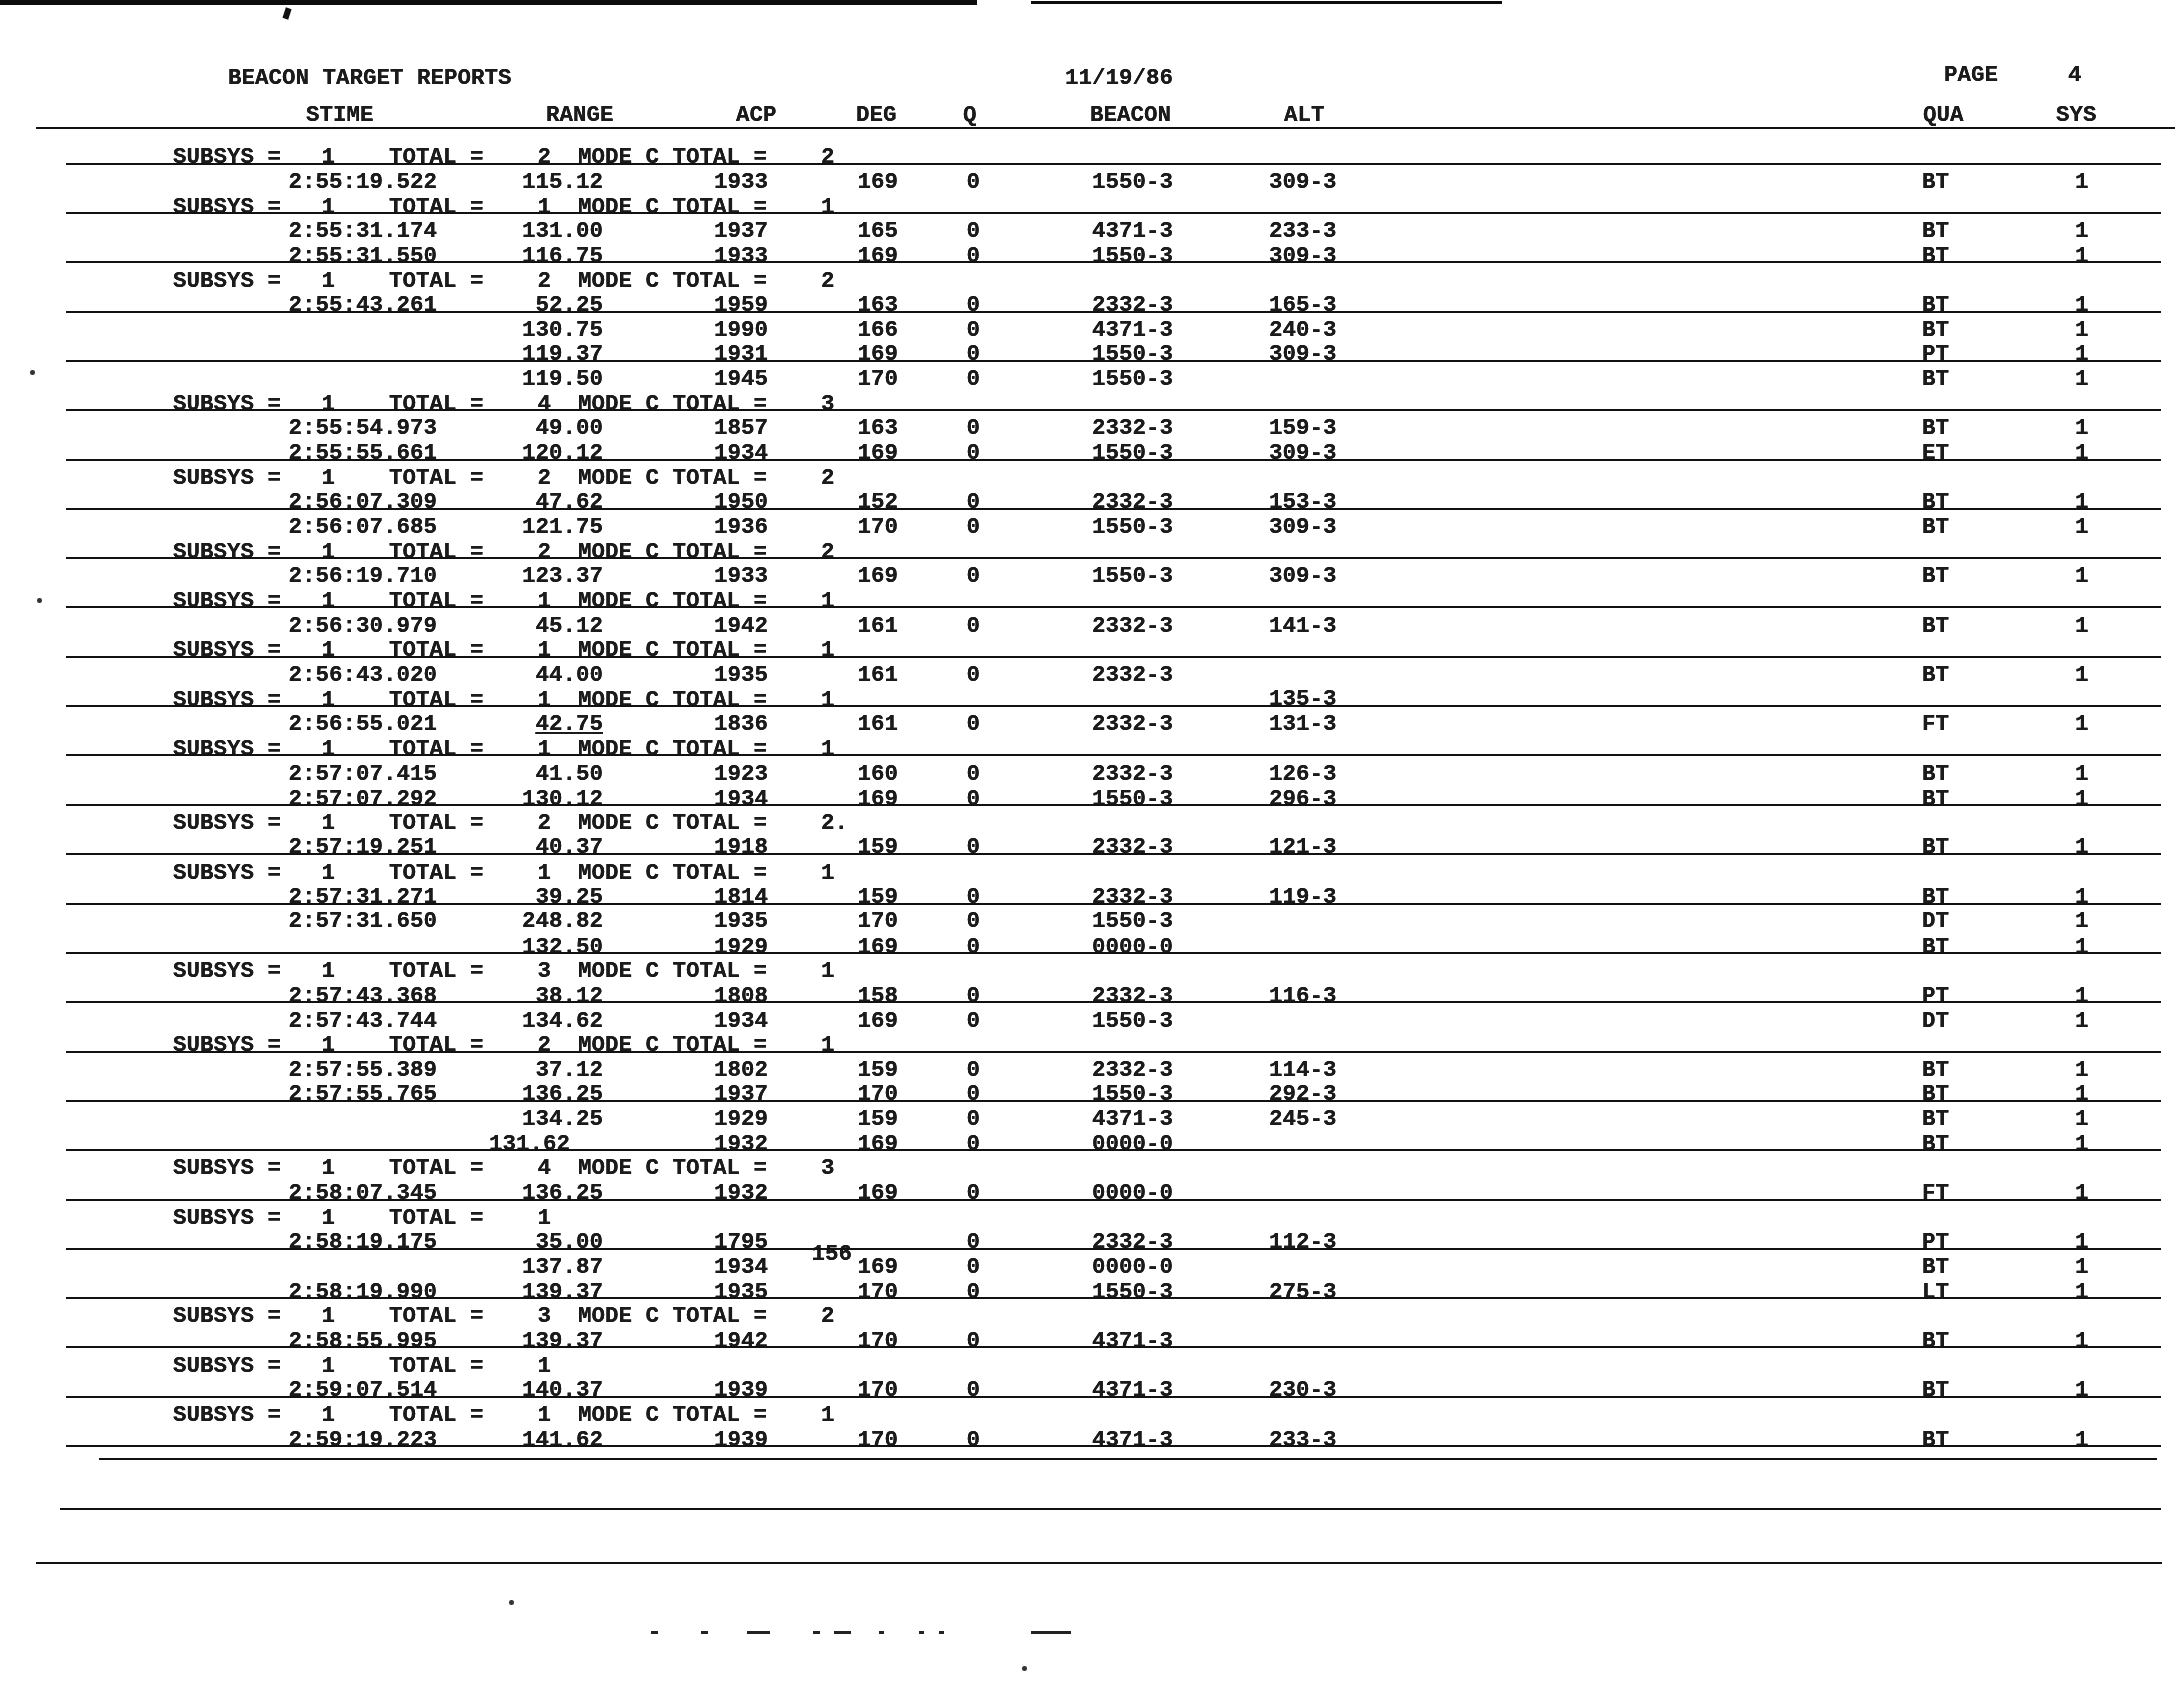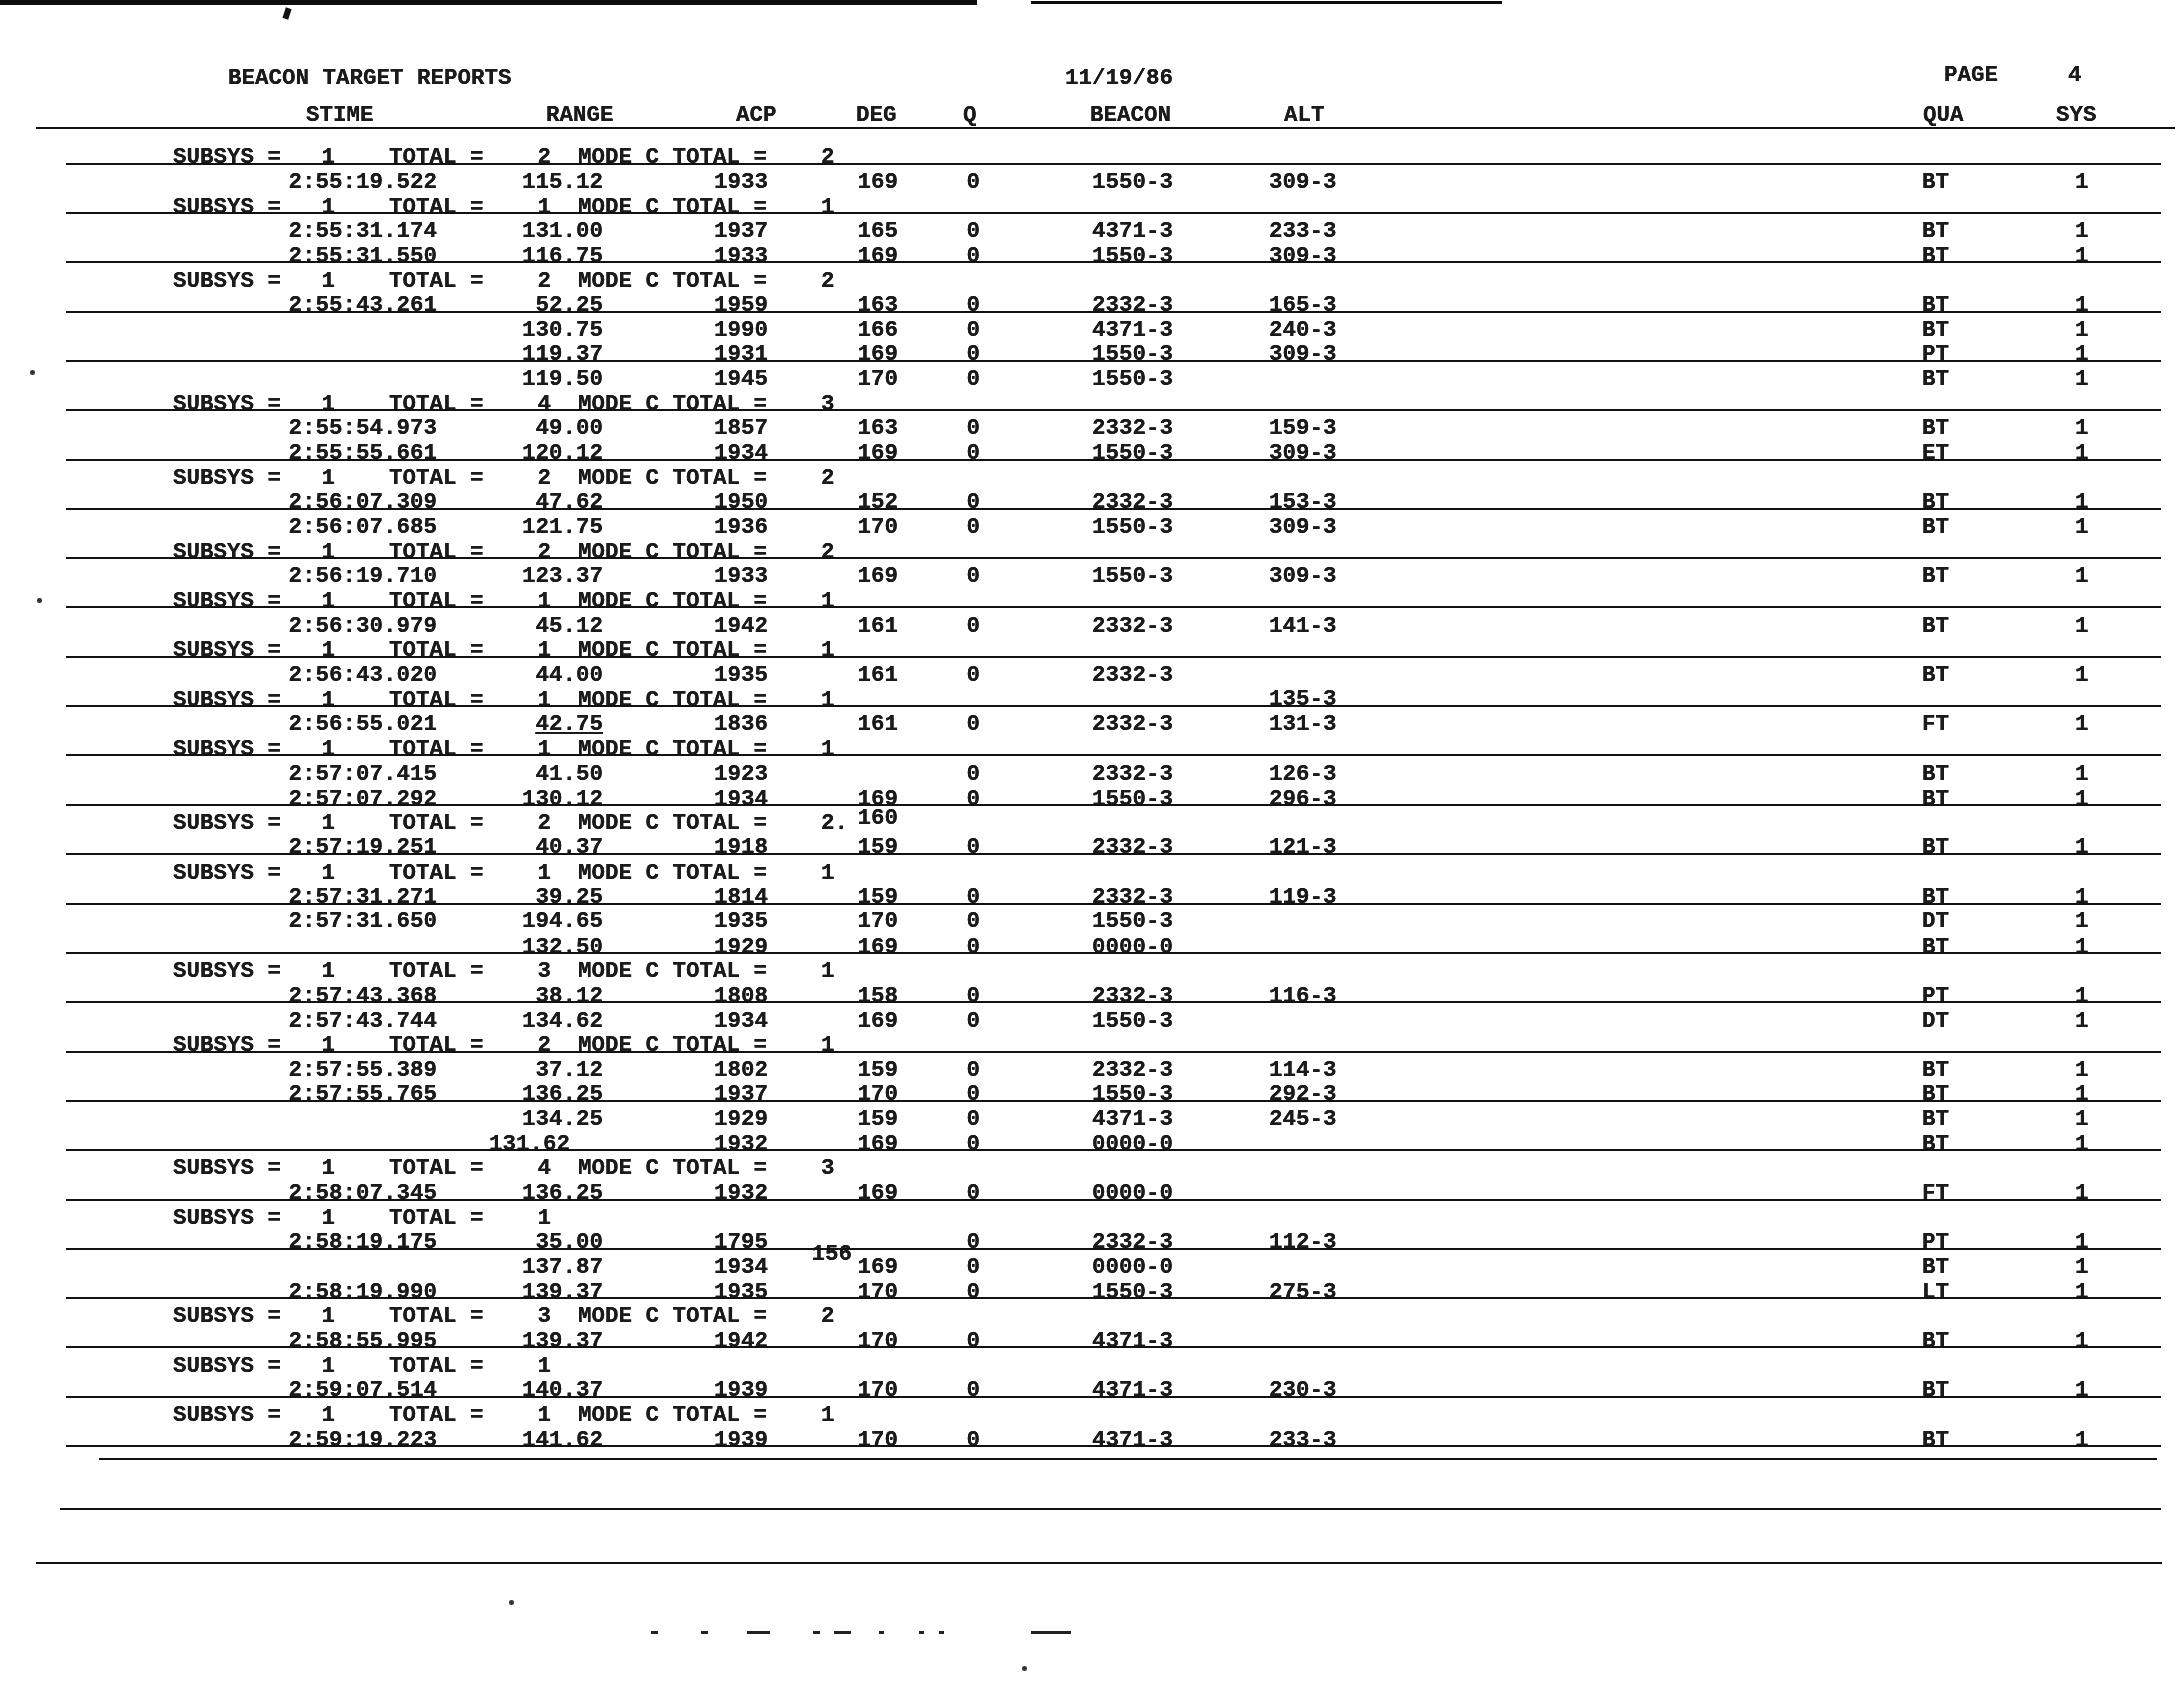--- a/index.html
+++ b/index.html
@@ -202,21 +202,21 @@
       <div class="cell r" style="left: 942px; width: 38px; top: 711px;">0</div>
       <div class="cell" style="left: 1092px; width: 179px; top: 711px;">2332-3</div>
       <div class="cell" style="left: 1269px; width: 159px; top: 711px;">131-3</div>
       <div class="cell" style="left: 1922px; width: 79px; top: 711px;">FT</div>
       <div class="cell" style="left: 2075px; width: 40px; top: 711px;">1</div>
       <div class="abs" style="left: 173px; top: 736px;">SUBSYS =   1    TOTAL =    1  MODE C TOTAL =    1</div>
       <div class="rule" style="left: 66px; width: 2095px; top: 754px;"></div>
       <div class="cell r" style="left: 288px; width: 149px; top: 761px;">2:57:07.415</div>
       <div class="cell r" style="left: 456px; width: 147px; top: 761px;">41.50</div>
       <div class="cell r" style="left: 666px; width: 102px; top: 761px;">1923</div>
-      <div class="cell r" style="left: 825px; width: 73px; top: 761px; margin-top: 44px;">160</div>
+      <div class="cell r" style="left: 825px; width: 73px; top: 761px;">160</div>
       <div class="cell r" style="left: 942px; width: 38px; top: 761px;">0</div>
       <div class="cell" style="left: 1092px; width: 179px; top: 761px;">2332-3</div>
       <div class="cell" style="left: 1269px; width: 159px; top: 761px;">126-3</div>
       <div class="cell" style="left: 1922px; width: 79px; top: 761px;">BT</div>
       <div class="cell" style="left: 2075px; width: 40px; top: 761px;">1</div>
       <div class="cell r" style="left: 288px; width: 149px; top: 786px;">2:57:07.292</div>
       <div class="cell r" style="left: 456px; width: 147px; top: 786px;">130.12</div>
       <div class="cell r" style="left: 666px; width: 102px; top: 786px;">1934</div>
       <div class="cell r" style="left: 825px; width: 73px; top: 786px;">169</div>
       <div class="cell r" style="left: 942px; width: 38px; top: 786px;">0</div>
@@ -241,21 +241,21 @@
       <div class="cell r" style="left: 456px; width: 147px; top: 884px;">39.25</div>
       <div class="cell r" style="left: 666px; width: 102px; top: 884px;">1814</div>
       <div class="cell r" style="left: 825px; width: 73px; top: 884px;">159</div>
       <div class="cell r" style="left: 942px; width: 38px; top: 884px;">0</div>
       <div class="cell" style="left: 1092px; width: 179px; top: 884px;">2332-3</div>
       <div class="cell" style="left: 1269px; width: 159px; top: 884px;">119-3</div>
       <div class="cell" style="left: 1922px; width: 79px; top: 884px;">BT</div>
       <div class="cell" style="left: 2075px; width: 40px; top: 884px;">1</div>
       <div class="rule" style="left: 66px; width: 2095px; top: 903px;"></div>
       <div class="cell r" style="left: 288px; width: 149px; top: 908px;">2:57:31.650</div>
-      <div class="cell r" style="left: 456px; width: 147px; top: 908px;">194.65</div>
+      <div class="cell r" style="left: 456px; width: 147px; top: 908px;">248.82</div>
       <div class="cell r" style="left: 666px; width: 102px; top: 908px;">1935</div>
       <div class="cell r" style="left: 825px; width: 73px; top: 908px;">170</div>
       <div class="cell r" style="left: 942px; width: 38px; top: 908px;">0</div>
       <div class="cell" style="left: 1092px; width: 179px; top: 908px;">1550-3</div>
       <div class="cell" style="left: 1922px; width: 79px; top: 908px;">DT</div>
       <div class="cell" style="left: 2075px; width: 40px; top: 908px;">1</div>
       <div class="cell r" style="left: 456px; width: 147px; top: 934px;">132.50</div>
       <div class="cell r" style="left: 666px; width: 102px; top: 934px;">1929</div>
       <div class="cell r" style="left: 825px; width: 73px; top: 934px;">169</div>
       <div class="cell r" style="left: 942px; width: 38px; top: 934px;">0</div>

